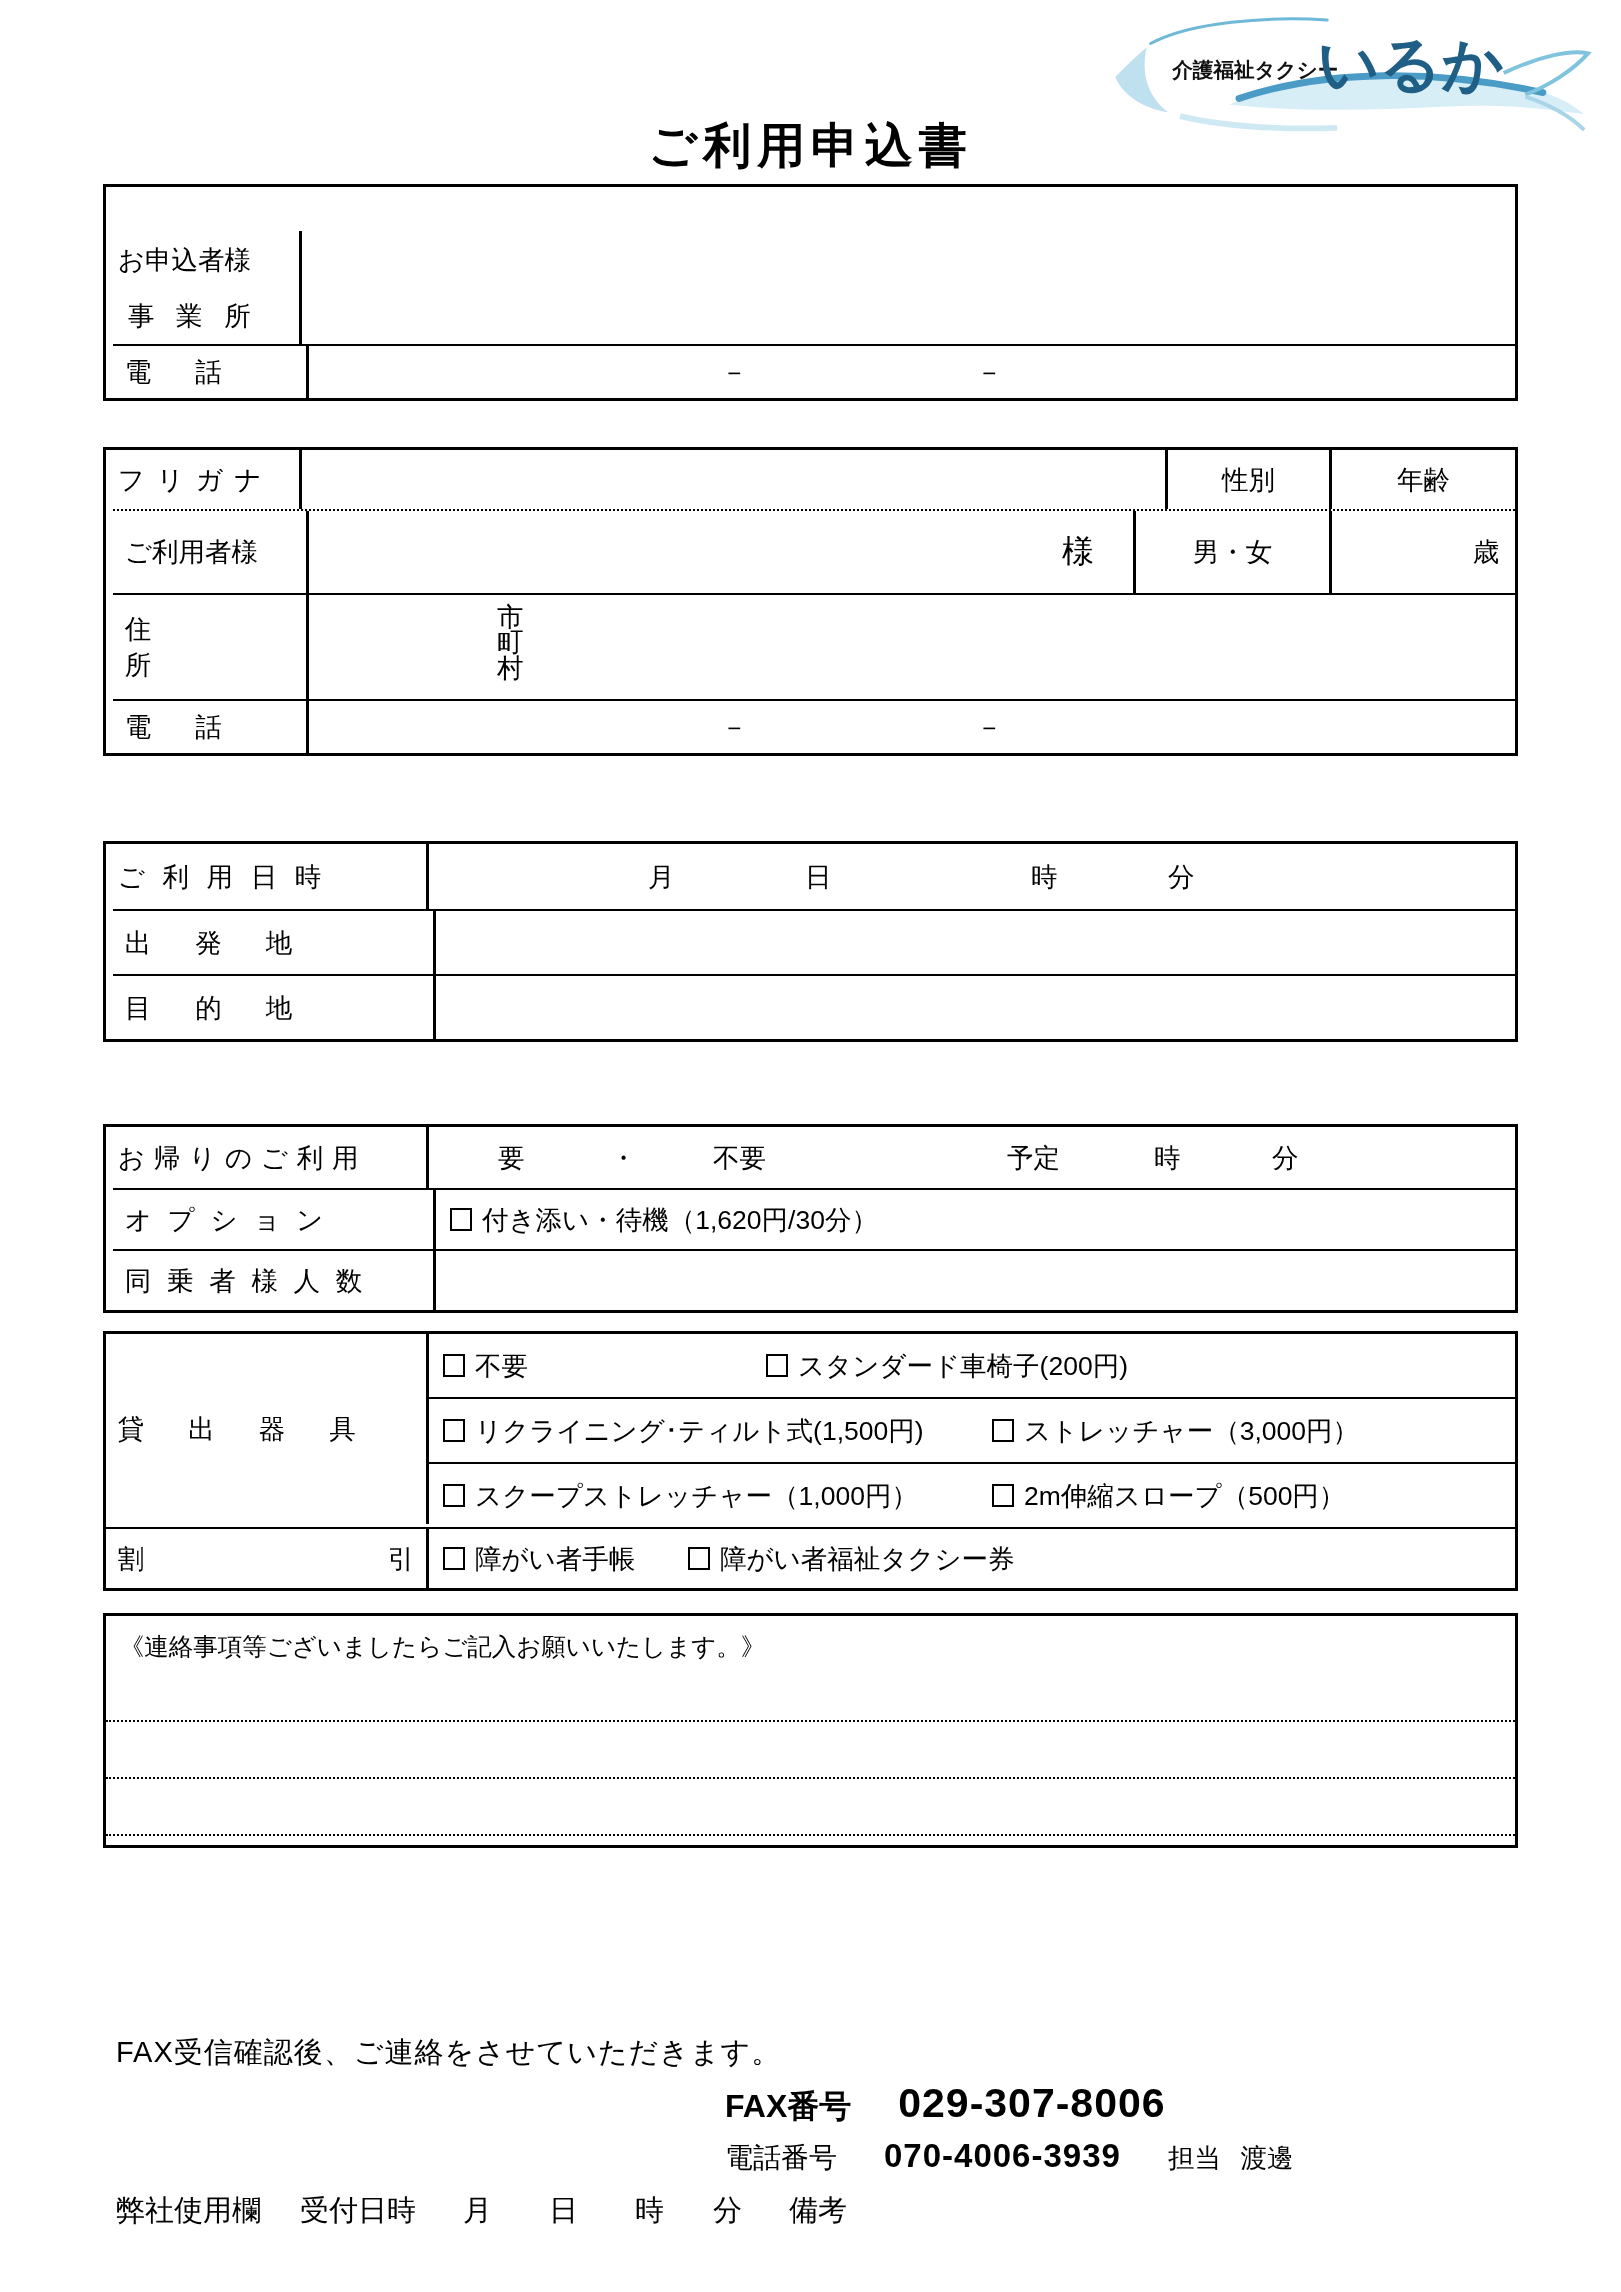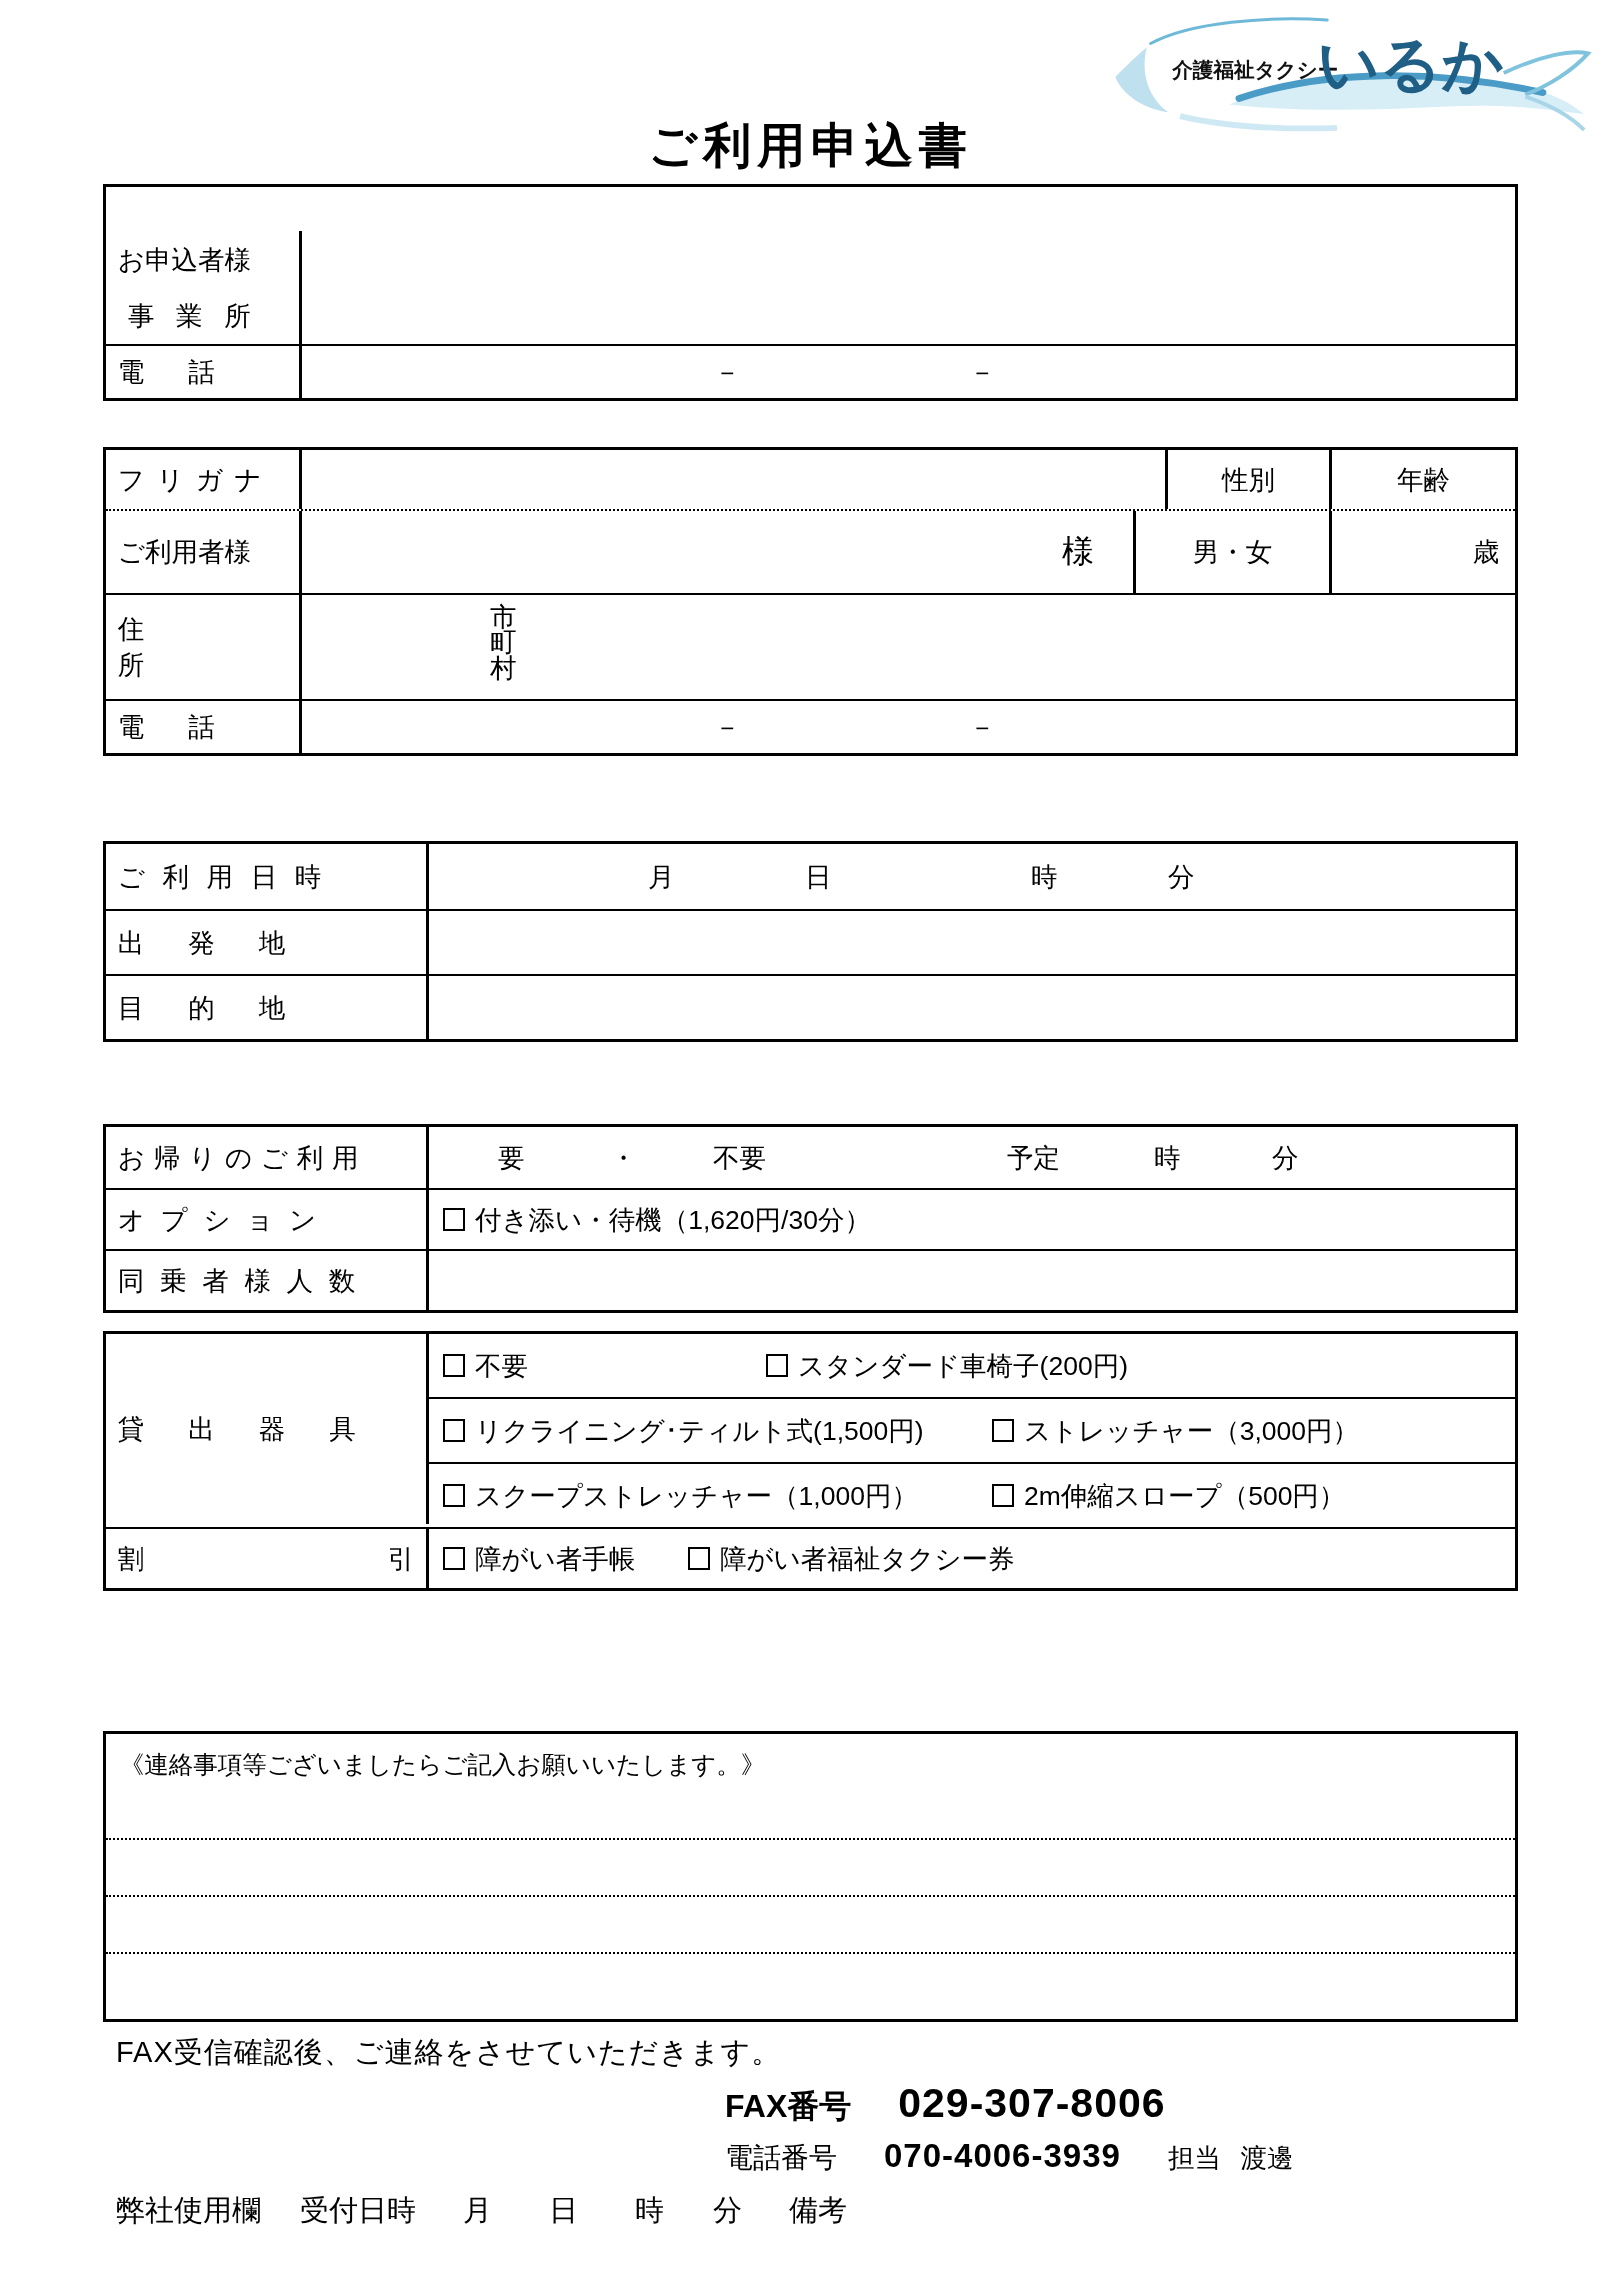--- a/index.html
+++ b/index.html
@@ -17,21 +17,21 @@
   .logo svg{display:block;width:510px;height:118px;}
 
   .doc-title{
     position:absolute;left:0;top:114px;width:1621px;
     text-align:center;font-size:48px;letter-spacing:5.9px;font-weight:600;
   }
 
   
   .block{position:absolute;left:103px;width:1415px;border:3.9px solid #000;box-sizing:border-box;}
   .row{display:flex;box-sizing:border-box;}
-  .row + .row{border-top:2.9px solid #000;}
+  .row + .row{border-top:2.9px solid #000;margin-left:7px;}
   .row.dotted-top{border-top:2px dotted #000;}
 
   .lbl{
     box-sizing:border-box;
     border-right:3.9px solid #000;
     display:flex;align-items:center;
     font-size:26.5px;
     padding:0 11.8px;
   }
   .lbl.just{ justify-content:space-between; }
@@ -52,21 +52,21 @@
   
   #sec3{top:841px;}
 
   
   #sec4{top:1124px;}
 
   
   #sec5{top:1331px;}
 
   
-  #notes{top:1731px;height:291px;}
+  #notes{top:1613px;height:235px;}
   .note-line{border-top:2px dotted #000;height:1px;}
 
   .cb{
     display:inline-block;width:22.5px;height:22.5px;border:2px solid #000;
     box-sizing:border-box;margin-right:9.8px;vertical-align:-2.9px;
   }
   .opt{display:inline-flex;align-items:center;white-space:nowrap;font-size:26.5px;}
 
   .vert{
     display:flex;flex-direction:column;line-height:0.96;font-size:26.5px;

